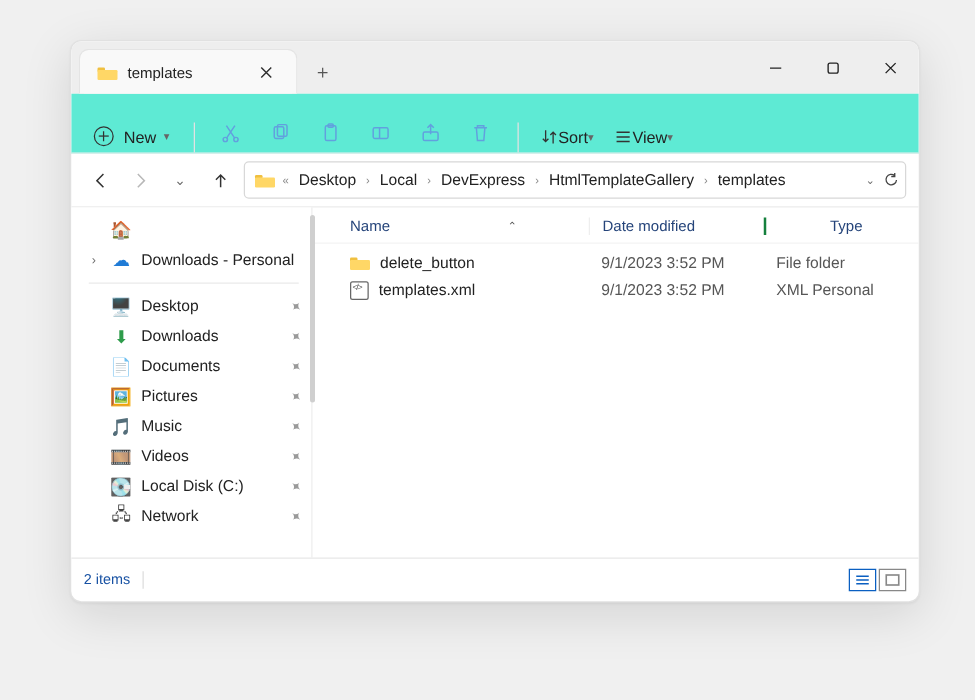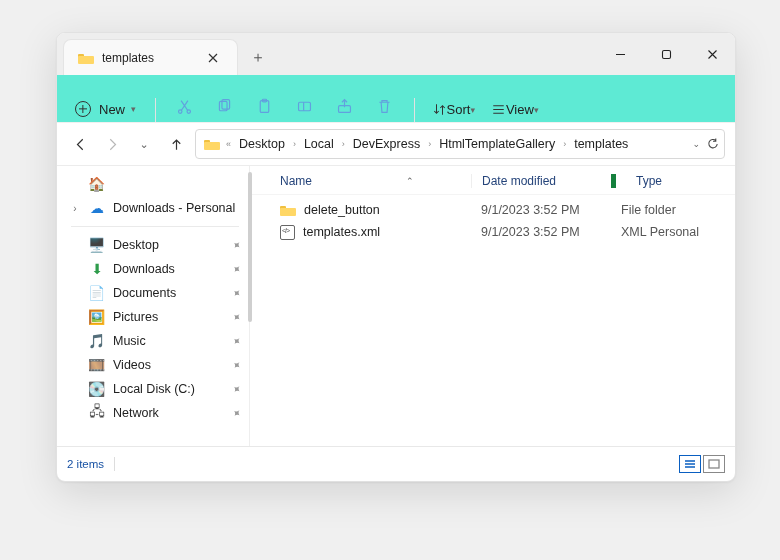--- a/index.html
+++ b/index.html
@@ -59,21 +59,21 @@
   .side-chev { width:12px; color:#707070; font-size:10px; text-align:center;}
   .side-group-sep { height:1px; background:#eaeaea; margin:6px 8px; }
   .ico { width:16px; height:16px; display:inline-flex; align-items:center; justify-content:center; font-size:14px;}
 
   .divider { width:1px; background:#eee; }
   .content { flex:1; display:flex; flex-direction:column; position:relative; }
   .cols { display:flex; padding: 8px 14px 6px 30px; font-size:12px; color:#25447a; border-bottom:1px solid #f4f4f4;}
   .col-name { flex:1; display:flex; align-items:center; gap:40px;}
   .col-sort { font-size:9px; color:#555; margin-left:54px;}
   .col-date { width:140px; border-left:1px solid #eee; padding-left:10px;}
-  .col-type { width:110px; border-left:5px solid #15803d; padding-left:20px;}
+  .col-type { width:110px; border-left:2px solid #15803d; padding-left:20px;text-align:center;}
   .rows { padding: 4px 14px 0 30px; font-size:12.5px; color:#222; }
   .row { display:flex; align-items:center; height:22px;justify-content:center; }
   .row .name { flex:1; display:flex; align-items:center; gap:8px;}
   .row .date { width:140px; color:#565656; padding-left:10px;}
   .row .type { width:110px; color:#565656; padding-left:10px;}
   .scroll-ind { position:absolute; left:-2px; top:6px; width:4px; height:150px; background:#cfcfcf; border-radius:2px;}
 
   .status { height:26px; border-top:1px solid #e8e8e8; display:flex; align-items:center; padding:17px 10px; font-size:11.5px;}
   .status .count { color:#1751a3; }
   .status .ssep { width:1px; height:14px; background:#ddd; margin:0 10px;}

